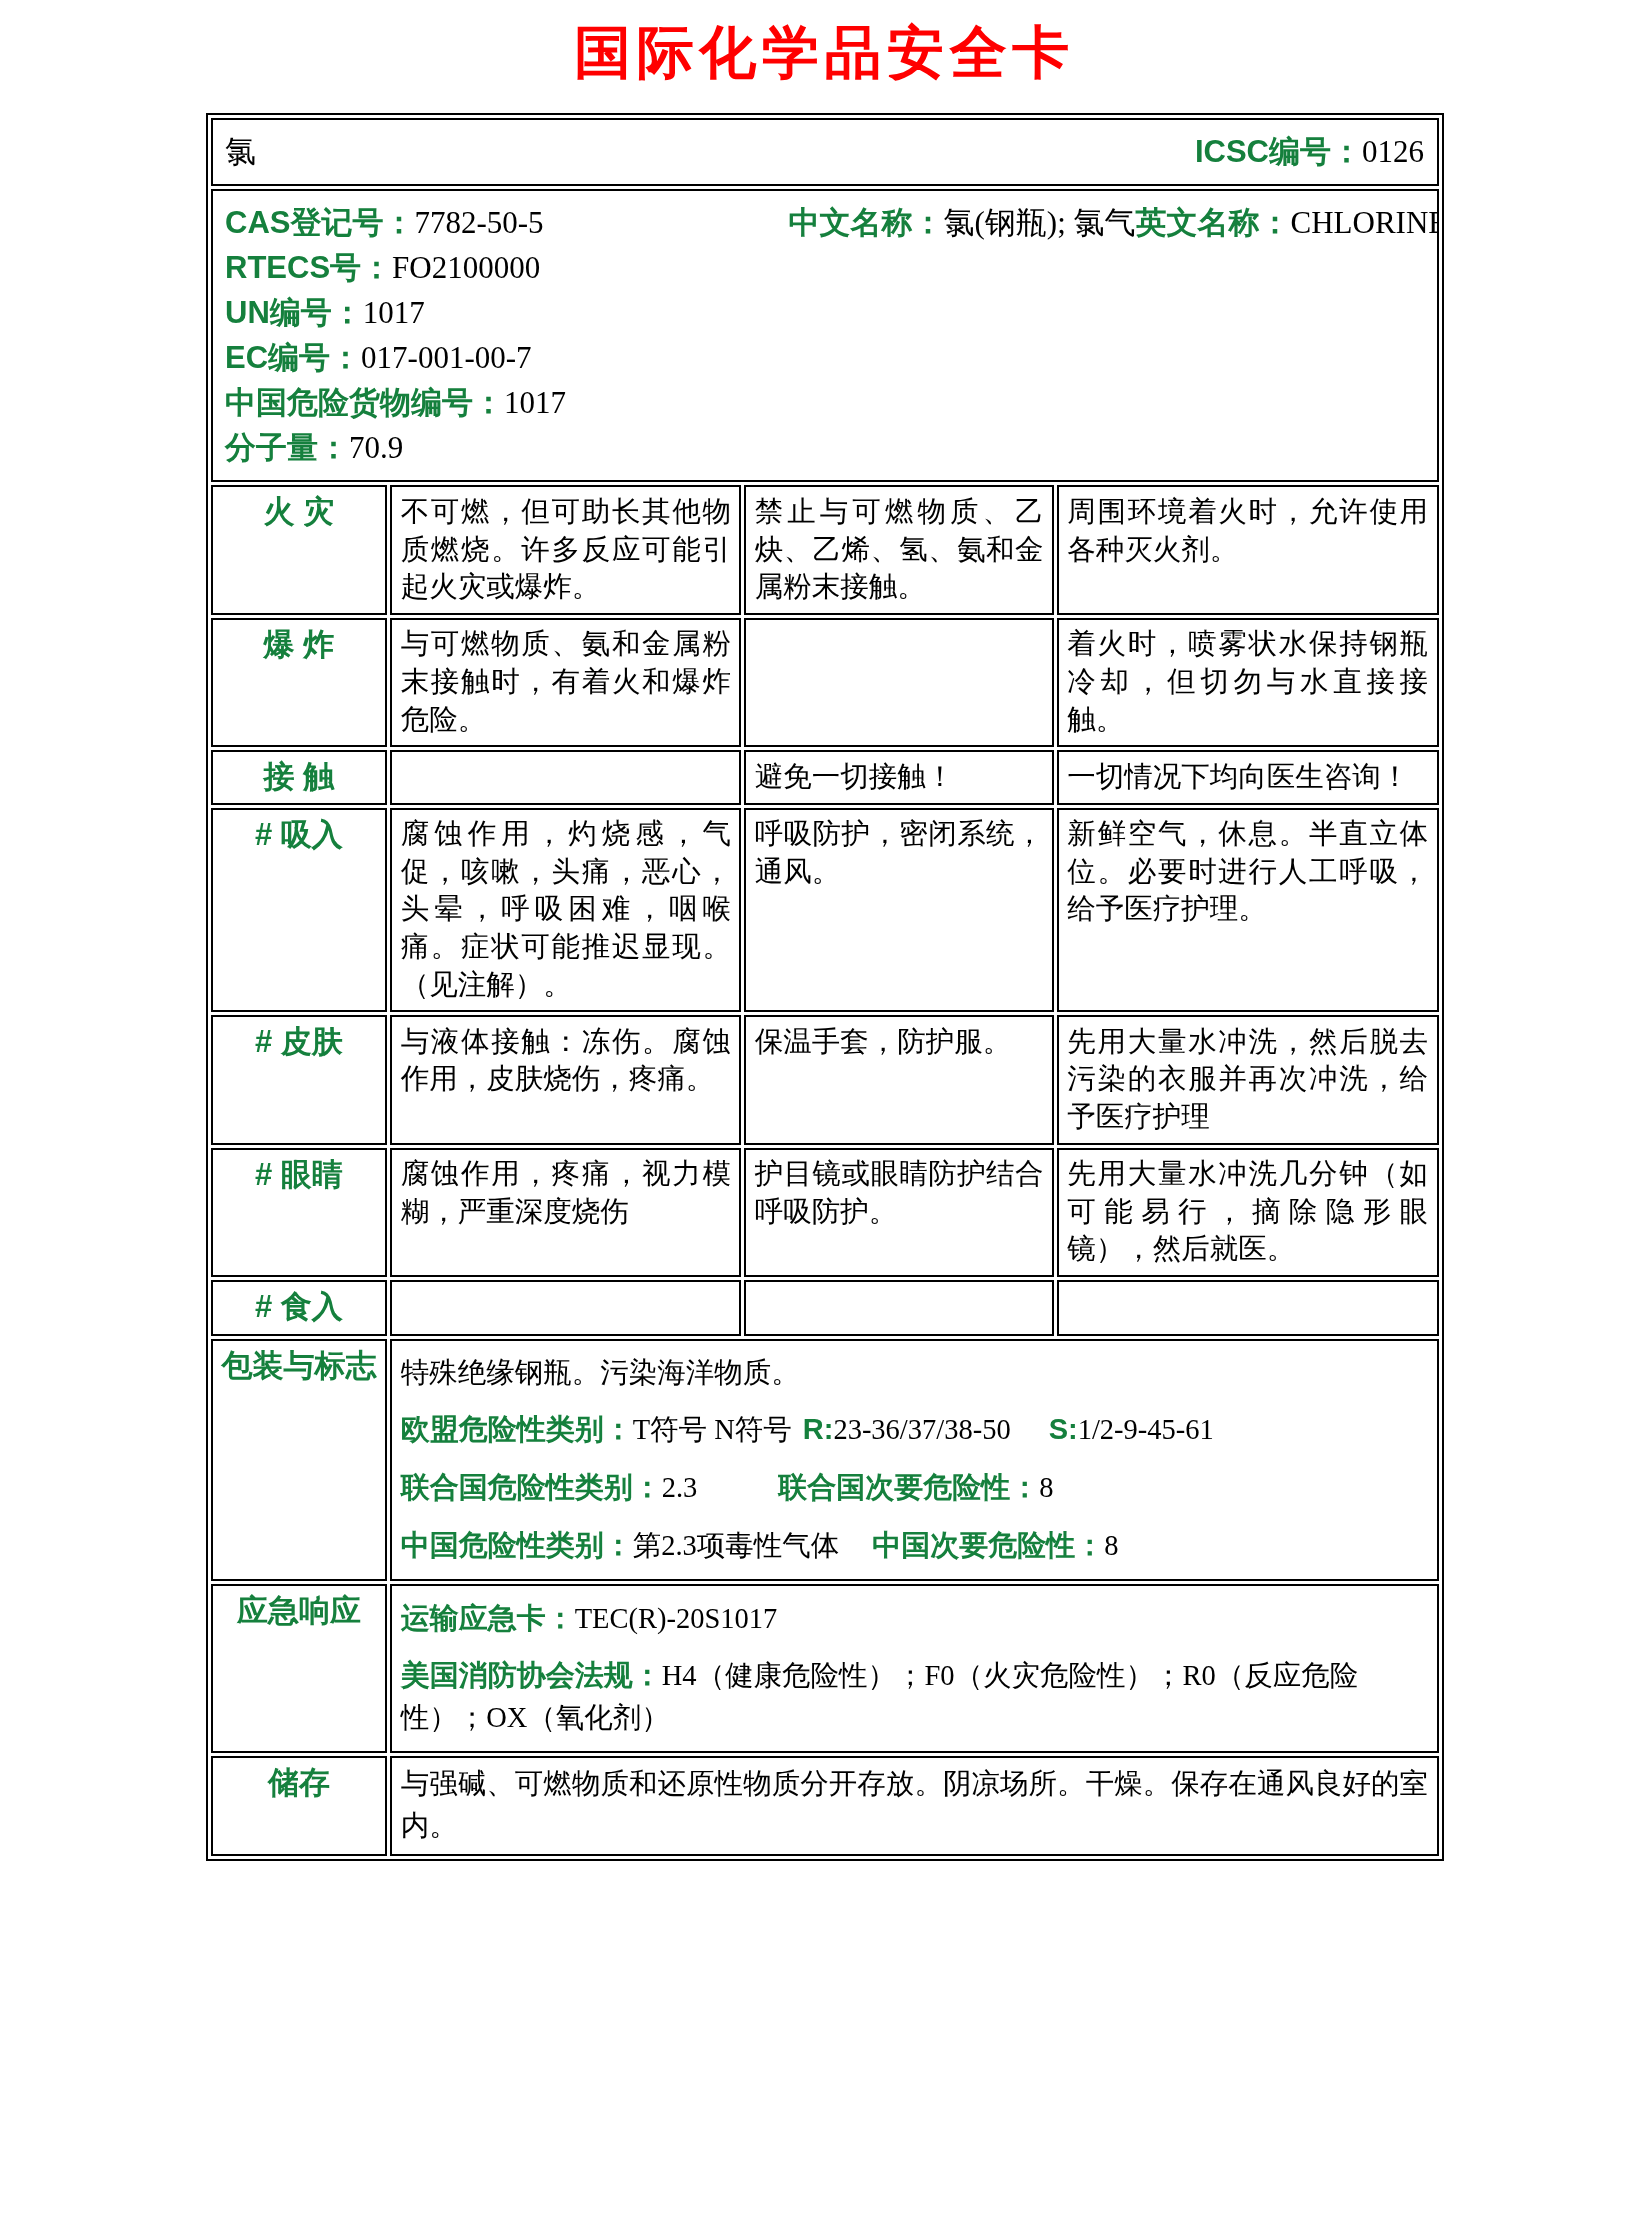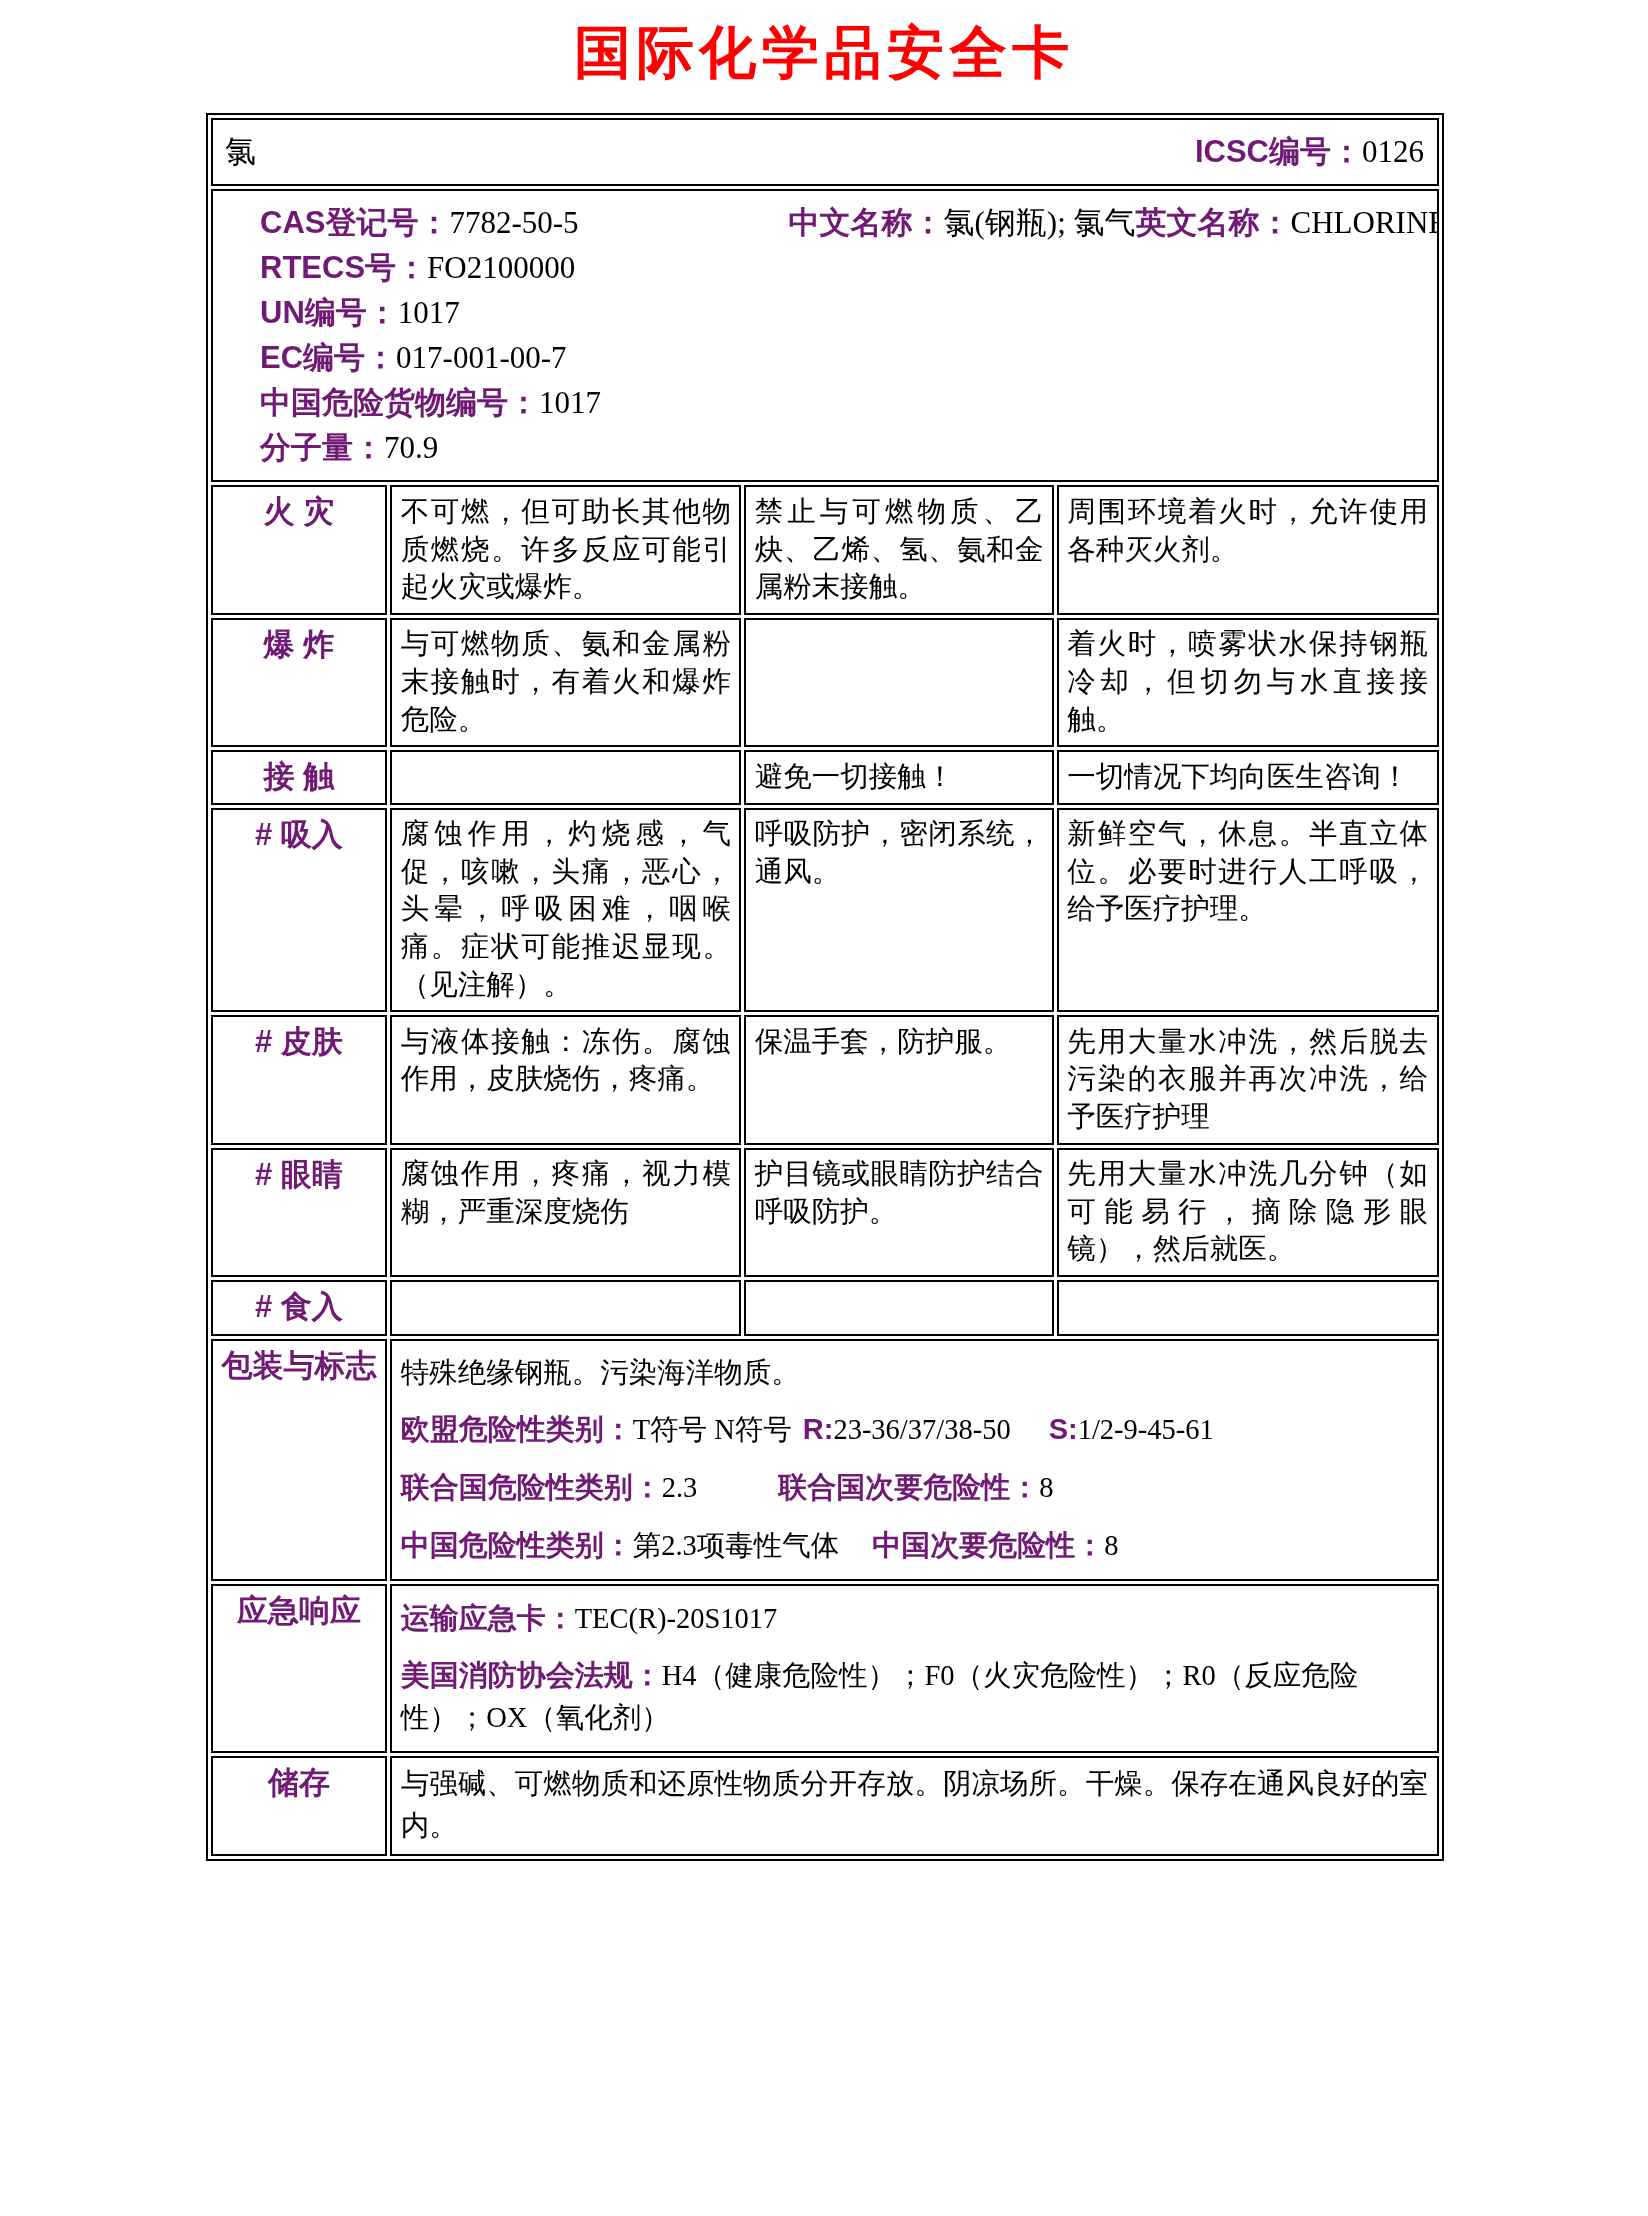--- a/index.html
+++ b/index.html
@@ -35,41 +35,41 @@
     table-layout: fixed;
   }
   table.grid td {
     border: 2.1px solid #000000;
     vertical-align: top;
     background: #ffffff;
     overflow: hidden;
   }
   
   .lbl {
-    color: #701a75;
+    color: #15803d;
     font-weight: bold;
     font-family: "Liberation Sans", sans-serif;
   }
   .txt {
     color: #000000;
     font-weight: normal;
     font-family: "Liberation Serif", serif;
   }
   
   td.headcell { padding: 11px 12.5px; }
   .head-flex {
     display: flex;
     justify-content: space-between;
     align-items: center;
     font-size: 31px;
   }
   
   td.idcell { padding: 9.7px 12.5px; }
   .id-flex { display: flex; width: 100%; }
-  .id-left { width: 47%; margin-left: 35px; }
+  .id-left { width: 47%; }
   .id-right {
     width: 53%;
     display: flex;
     flex-direction: row;
     justify-content: space-between;
   }
   .id-line { font-size: 31px; line-height: 1.45; white-space: nowrap; }
   sub.formula-sub { font-size: 0.62em; }
   
   td.hdrcell {

